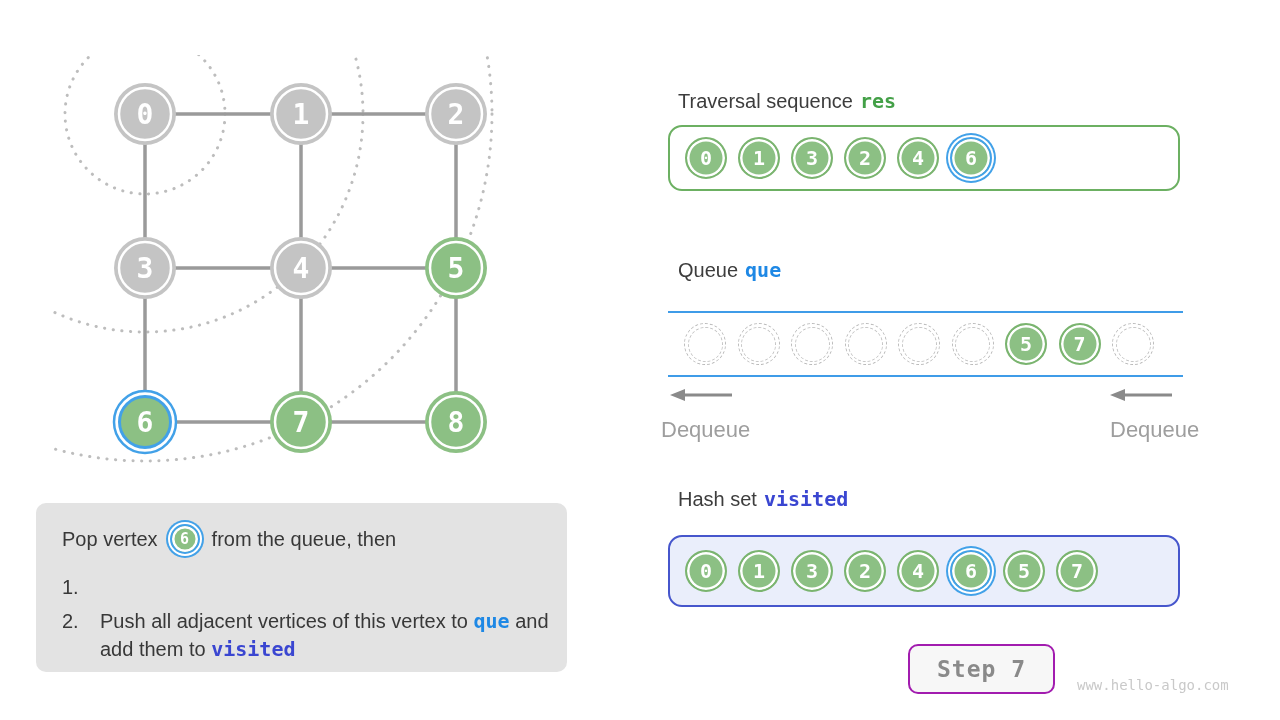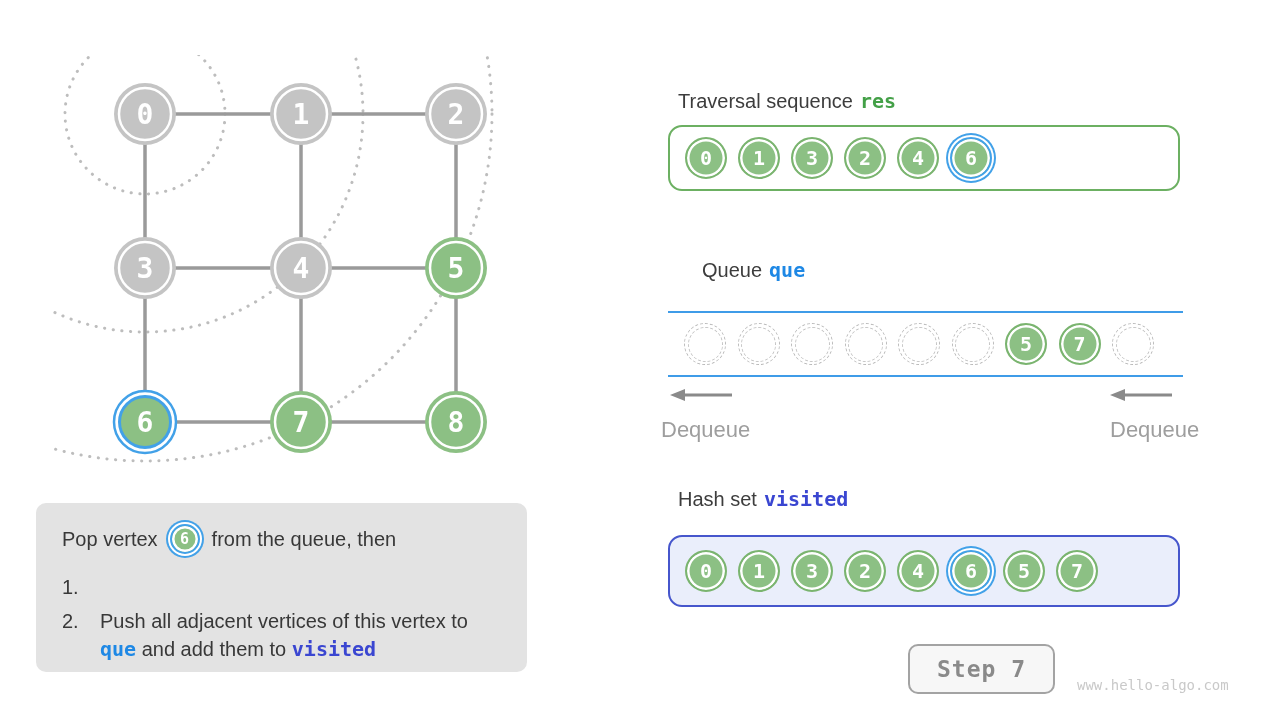--- a/index.html
+++ b/index.html
@@ -24,47 +24,47 @@
              box-shadow:inset 0 0 0 2.5px #fff, 0 0 0 2px #fff, 0 0 0 4px #42a1e8; }
   .slot { width:42px; height:42px; border-radius:50%; flex:none; position:relative;
           border:1.5px dashed #b9b9b9; background:transparent; }
   .slot::before { content:""; position:absolute; inset:2.5px; border:1.5px dashed #c4c4c4; border-radius:50%; }
 
   
   #res-title   { left:678px; top:77px;margin-top:12px; }
   #res-box     { left:668px; top:125px; width:512px; height:66px;
                  border:2px solid #6cb062; border-radius:14px;
                  display:flex; align-items:center; gap:11px; padding-left:15px; }
-  #queue-title { left:678px; top:258px;margin-left:24px; }
+  #queue-title { left:678px; top:258px; }
   #queue-track { left:668px; top:311px; width:515px; height:66px;
                  border-top:2px solid #3f9ce8; border-bottom:2px solid #3f9ce8;
                  display:flex; align-items:center; gap:11.5px; padding-left:16px; }
   #dequeue-arrow { left:670px;  top:387px; }
   #enqueue-arrow { left:1110px; top:387px; }
   .flow-label  { font-size:22px; color:#9e9e9e; }
   #dequeue-label { left:661px;  top:417px; }
   #enqueue-label { left:1110px; top:417px; }
   #hash-title  { left:678px; top:487px; }
   #hash-box    { left:668px; top:535px; width:512px; height:72px;
                  background:#eaeefb; border:2px solid #4656cc; border-radius:14px;
                  display:flex; align-items:center; gap:11px; padding-left:15px; }
 
   
-  #instruction { left:36px; top:503px; width:491px; height:169px;
+  #instruction { left:36px; top:503px; width:531px; height:169px;
                  background:#e3e3e3; border-radius:10px; padding:15px 18px 0 26px;
                  font-size:20px; color:#383838; }
   #inst-line1 { display:flex; align-items:center; gap:12px; height:42px; }
   #inst-line1 .node { width:30px; height:30px; font-size:15px; }
   #inst-list { margin-top:13px; list-style:none; }
   #inst-list li { display:flex; gap:14px; margin-bottom:6px; line-height:28px; }
   #inst-list .num { width:24px; flex:none; }
 
   
   #step-btn { left:908px; top:644px; width:147px; height:50px;
-              background:#f7f7f7; border:2px solid #a3a3a3; border-radius:10px;
+              background:#f7f7f7; border:2px solid #a21caf; border-radius:10px;
               display:flex; align-items:center; justify-content:center;
               font-family:"DejaVu Sans Mono", monospace; font-weight:bold;
               font-size:23px; color:#8a8a8a; letter-spacing:1px; cursor:pointer; }
   #watermark { left:1077px; top:677px; font-family:"DejaVu Sans Mono", monospace;
                font-size:14px; color:#c9c9c9; }
 </style>
 </head>
 <body>
 
 <svg class="abs" id="graph-svg" width="640" height="500" viewBox="0 0 640 500" style="left:0;top:0;">

